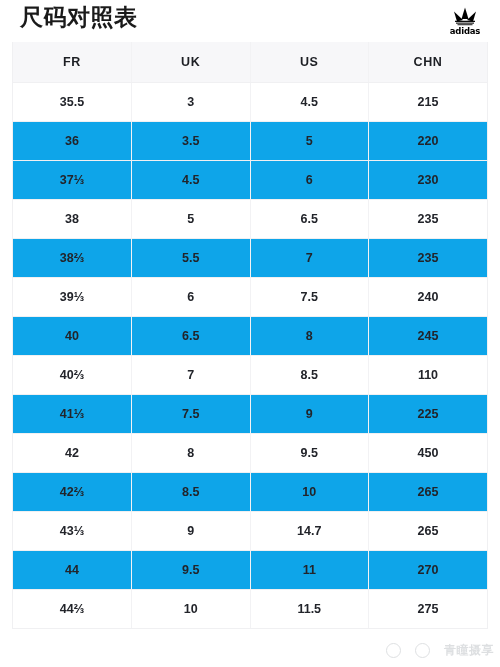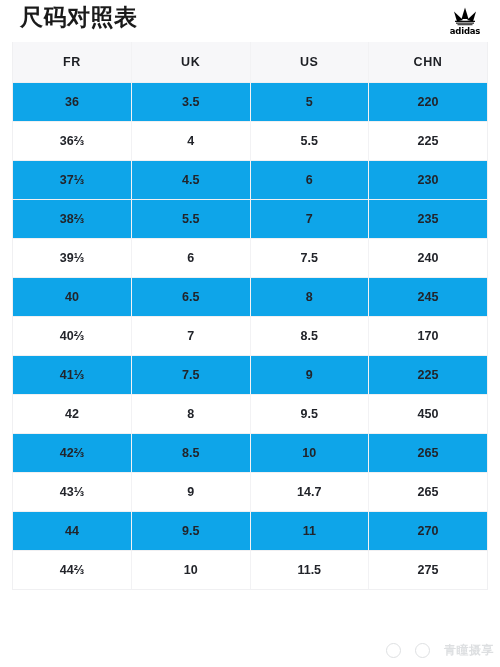--- a/index.html
+++ b/index.html
@@ -143,38 +143,44 @@
   <table class="size-table">
     <thead>
       <tr>
         <th>FR</th>
         <th>UK</th>
         <th>US</th>
         <th>CHN</th>
       </tr>
     </thead>
     <tbody id="table-body">
+        <tr class="row-odd">
+          <td>35.5</td>
+          <td>3</td>
+          <td>4.5</td>
+          <td>215</td>
+        </tr>
         <tr class="row-even">
           <td>36</td>
           <td>3.5</td>
           <td>5</td>
           <td>220</td>
         </tr>
-        <tr class="row-odd">
-          <td>36⅔</td>
-          <td>4</td>
-          <td>5.5</td>
-          <td>225</td>
-        </tr>
         <tr class="row-even">
           <td>37⅓</td>
           <td>4.5</td>
           <td>6</td>
           <td>230</td>
         </tr>
+        <tr class="row-odd">
+          <td>38</td>
+          <td>5</td>
+          <td>6.5</td>
+          <td>235</td>
+        </tr>
         <tr class="row-even">
           <td>38⅔</td>
           <td>5.5</td>
           <td>7</td>
           <td>235</td>
         </tr>
         <tr class="row-odd">
           <td>39⅓</td>
           <td>6</td>
           <td>7.5</td>
@@ -183,21 +189,21 @@
         <tr class="row-even">
           <td>40</td>
           <td>6.5</td>
           <td>8</td>
           <td>245</td>
         </tr>
         <tr class="row-odd">
           <td>40⅔</td>
           <td>7</td>
           <td>8.5</td>
-          <td>170</td>
+          <td>110</td>
         </tr>
         <tr class="row-even">
           <td>41⅓</td>
           <td>7.5</td>
           <td>9</td>
           <td>225</td>
         </tr>
         <tr class="row-odd">
           <td>42</td>
           <td>8</td>

